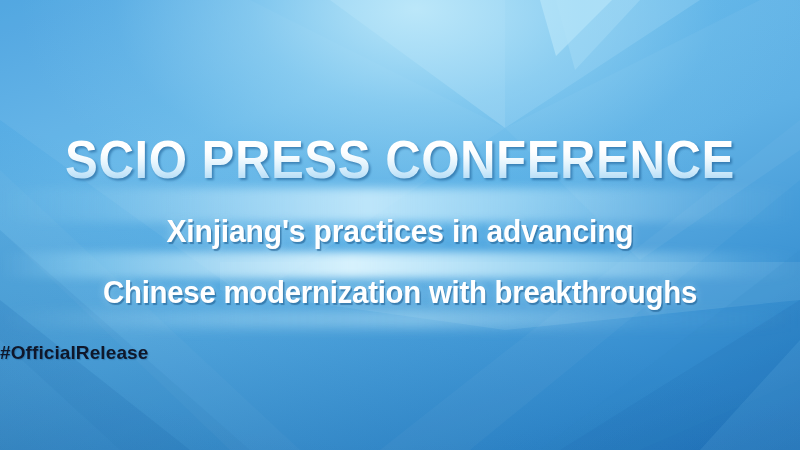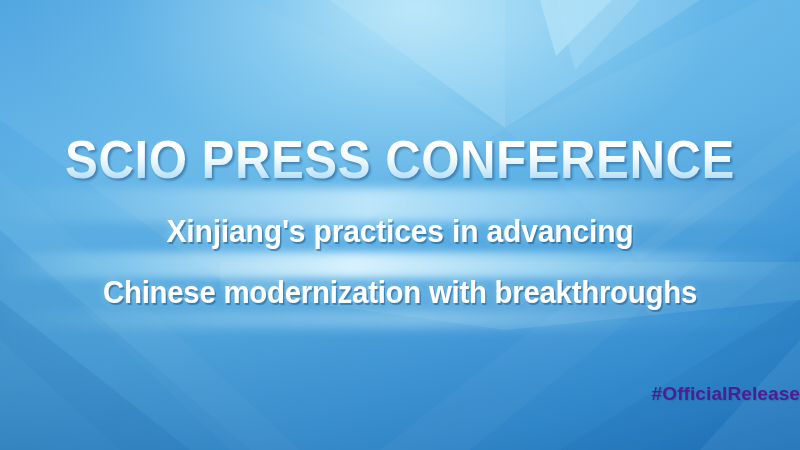--- a/index.html
+++ b/index.html
@@ -147,28 +147,28 @@
   }
   .sub-line-2 {
     top: 275px;
     font-size: 31px;
     letter-spacing: -0.3px;
     transform: scaleX(0.95);
   }
 
   .hashtag {
     position: absolute;
-    top: 383px;
-    left: 0;
-    right: 0;
-    text-align: right;
+    top: 342px;
+    left: 0;
+    right: 0;
+    text-align: left;
     font-weight: 700;
     font-size: 19px;
     letter-spacing: 0.1px;
-    color: #4c1d95;
+    color: #0f172a;
     text-shadow: 1px 1px 1px rgba(27,95,150,0.45);
     white-space: nowrap;
   }
 
   .brand {
     position: absolute;
     top: 398px;
     left: 0;
     right: 0;
     text-align: center;

